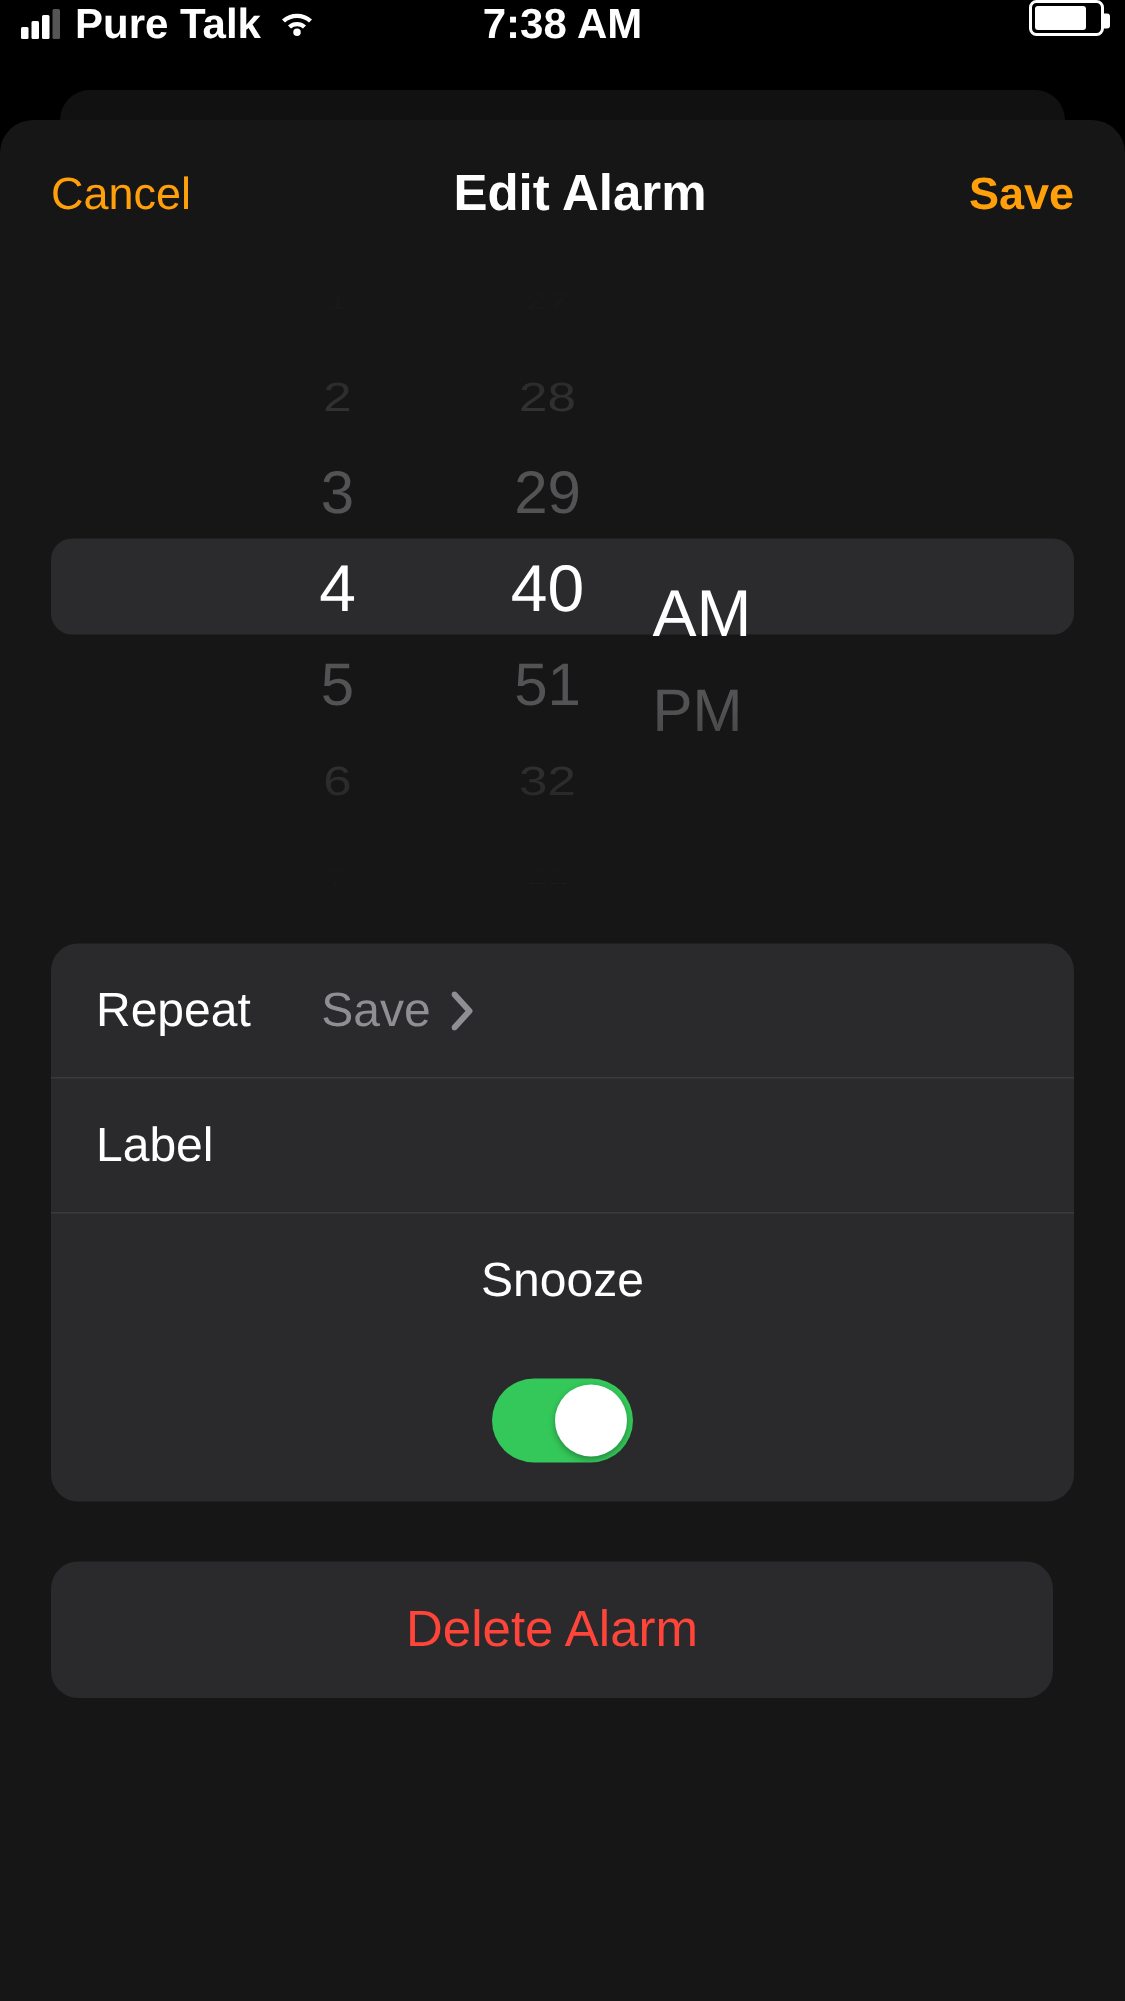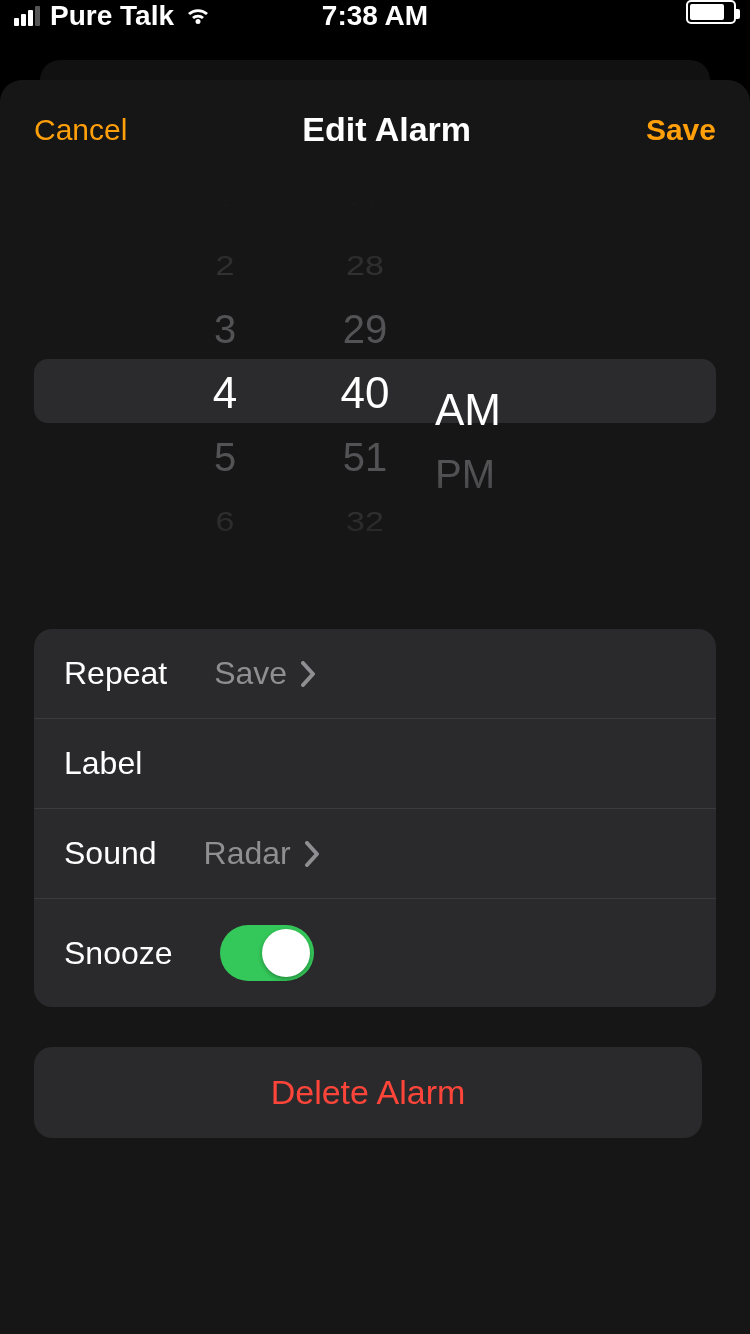--- a/index.html
+++ b/index.html
@@ -101,21 +101,21 @@
     overflow:hidden;
   }
   .row {
     display:flex; align-items:center; 
     padding: 26px 30px;
     font-size:32px;
     border-bottom:1px solid #3a3a3c;
     cursor:pointer;
     gap:47px;
   }
-  .row:last-child{ border-bottom:none;}
+  .row:last-child{ border-bottom:none;flex-direction:column;}
   .row-label{ color:#fff;}
   .row-right{ display:flex; align-items:center; gap:14px; color:#8e8e93;}
   .chevron svg{ display:block;}
   .switch{
     width:94px;height:56px;background:#34c759;border-radius:28px;position:relative;
   }
   .switch-knob{
     position:absolute; right:4px; top:4px; width:48px; height:48px;
     background:#fff; border-radius:50%; box-shadow:0 2px 4px rgba(0,0,0,.3);
   }
@@ -213,31 +213,20 @@
               <path d="M2 2l10 11L2 24" stroke="#8e8e93" stroke-width="4" fill="none" stroke-linecap="round" stroke-linejoin="round"></path>
             </svg>
         </span>
       </span>
     </div>
 
     <div class="row">
       <span class="row-label">Label</span>
     </div>
 
-    <div class="row">
-      <span class="row-label">Sound</span>
-      <span class="row-right">
-        <span>Radar</span>
-        <span class="chevron">
-          <svg width="16" height="26" viewBox="0 0 16 26">
-              <path d="M2 2l10 11L2 24" stroke="#8e8e93" stroke-width="4" fill="none" stroke-linecap="round" stroke-linejoin="round"></path>
-            </svg>
-        </span>
-      </span>
-    </div>
 
     <div class="row" style="cursor:default">
       <span class="row-label">Snooze</span>
       <span class="row-right">
         <span class="switch">
           <span class="switch-knob"></span>
         </span>
       </span>
     </div>
 

